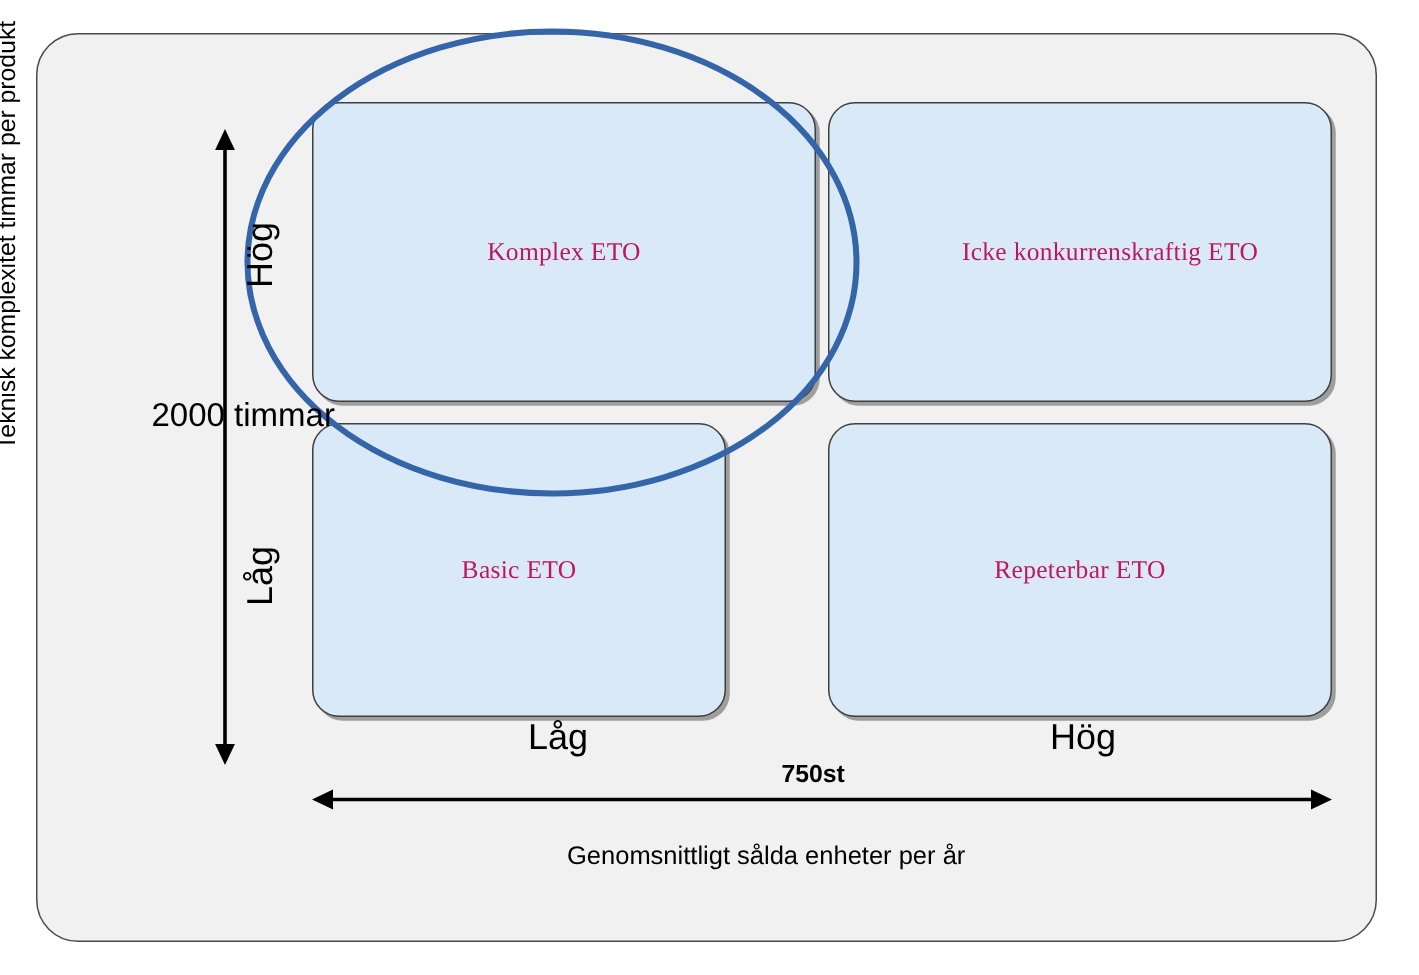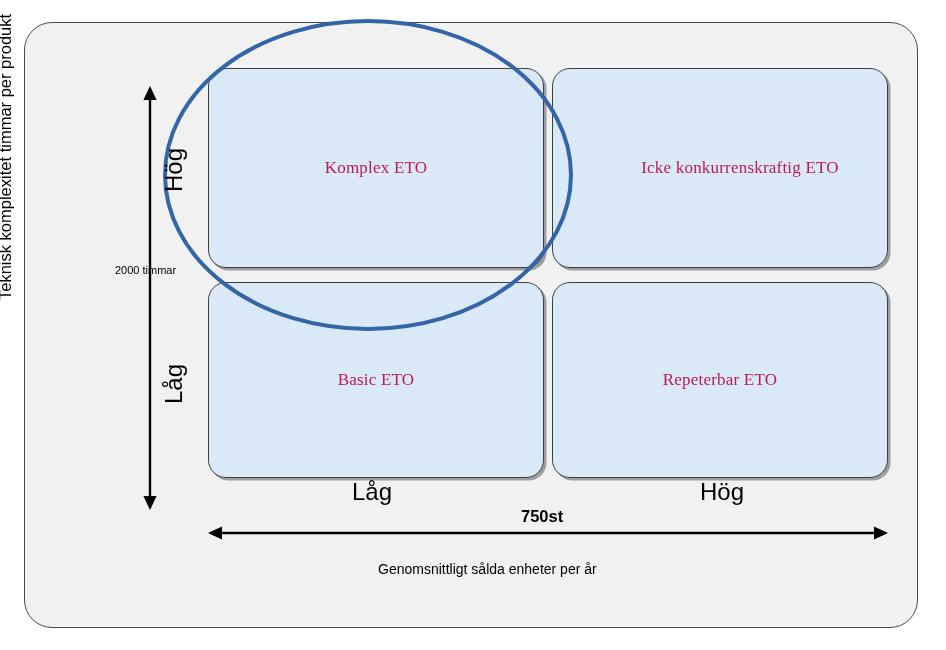--- a/index.html
+++ b/index.html
@@ -47,21 +47,21 @@
     font-weight: normal;
     font-size: 17px;
     color: #be185d;
     line-height: 1.18;
     letter-spacing: 0.2px;
     padding: 0 14px;
   }
 
   #quad-komplex      { left: 208px; top: 68px;  width: 336px; height: 200px; }
   #quad-icke         { left: 552px; top: 68px;  width: 336px; height: 200px; padding-left: 40px; }
-  #quad-basic        { left: 208px; top: 282px; width: 336px; height: 196px; }
+  #quad-basic        { left: 208px; top: 282px; width: 276px; height: 196px; }
   #quad-repeterbar   { left: 552px; top: 282px; width: 336px; height: 196px; text-align: center; }
 
   
   #highlight-layer {
     position: absolute;
     left: 0; top: 0;
     width: 946px; height: 650px;
     pointer-events: none;
   }
 
@@ -92,23 +92,23 @@
 
   #y-level-lag {
     left: 160px;
     top: 404px;
     font-size: 24px;
     transform: rotate(-90deg);
     transform-origin: left top;
   }
 
   #y-threshold {
-    left: 115px;
+    left: 101px;
     top: 264px;
-    font-size: 11px;
+    font-size: 22px;
   }
 
   #x-level-lag {
     left: 352px;
     top: 478px;
     font-size: 24px;
   }
 
   #x-level-hog {
     left: 700px;
@@ -119,21 +119,21 @@
   #x-threshold {
     left: 521px;
     top: 507px;
     font-size: 16.5px;
     font-weight: bold;
   }
 
   #x-axis-title {
     left: 378px;
     top: 561px;
-    font-size: 14px;
+    font-size: 17px;
   }
 </style>
 </head>
 <body>
 
 <div id="root">
 
   <div id="outer-panel"></div>
 
   <div class="quad" id="quad-komplex">

